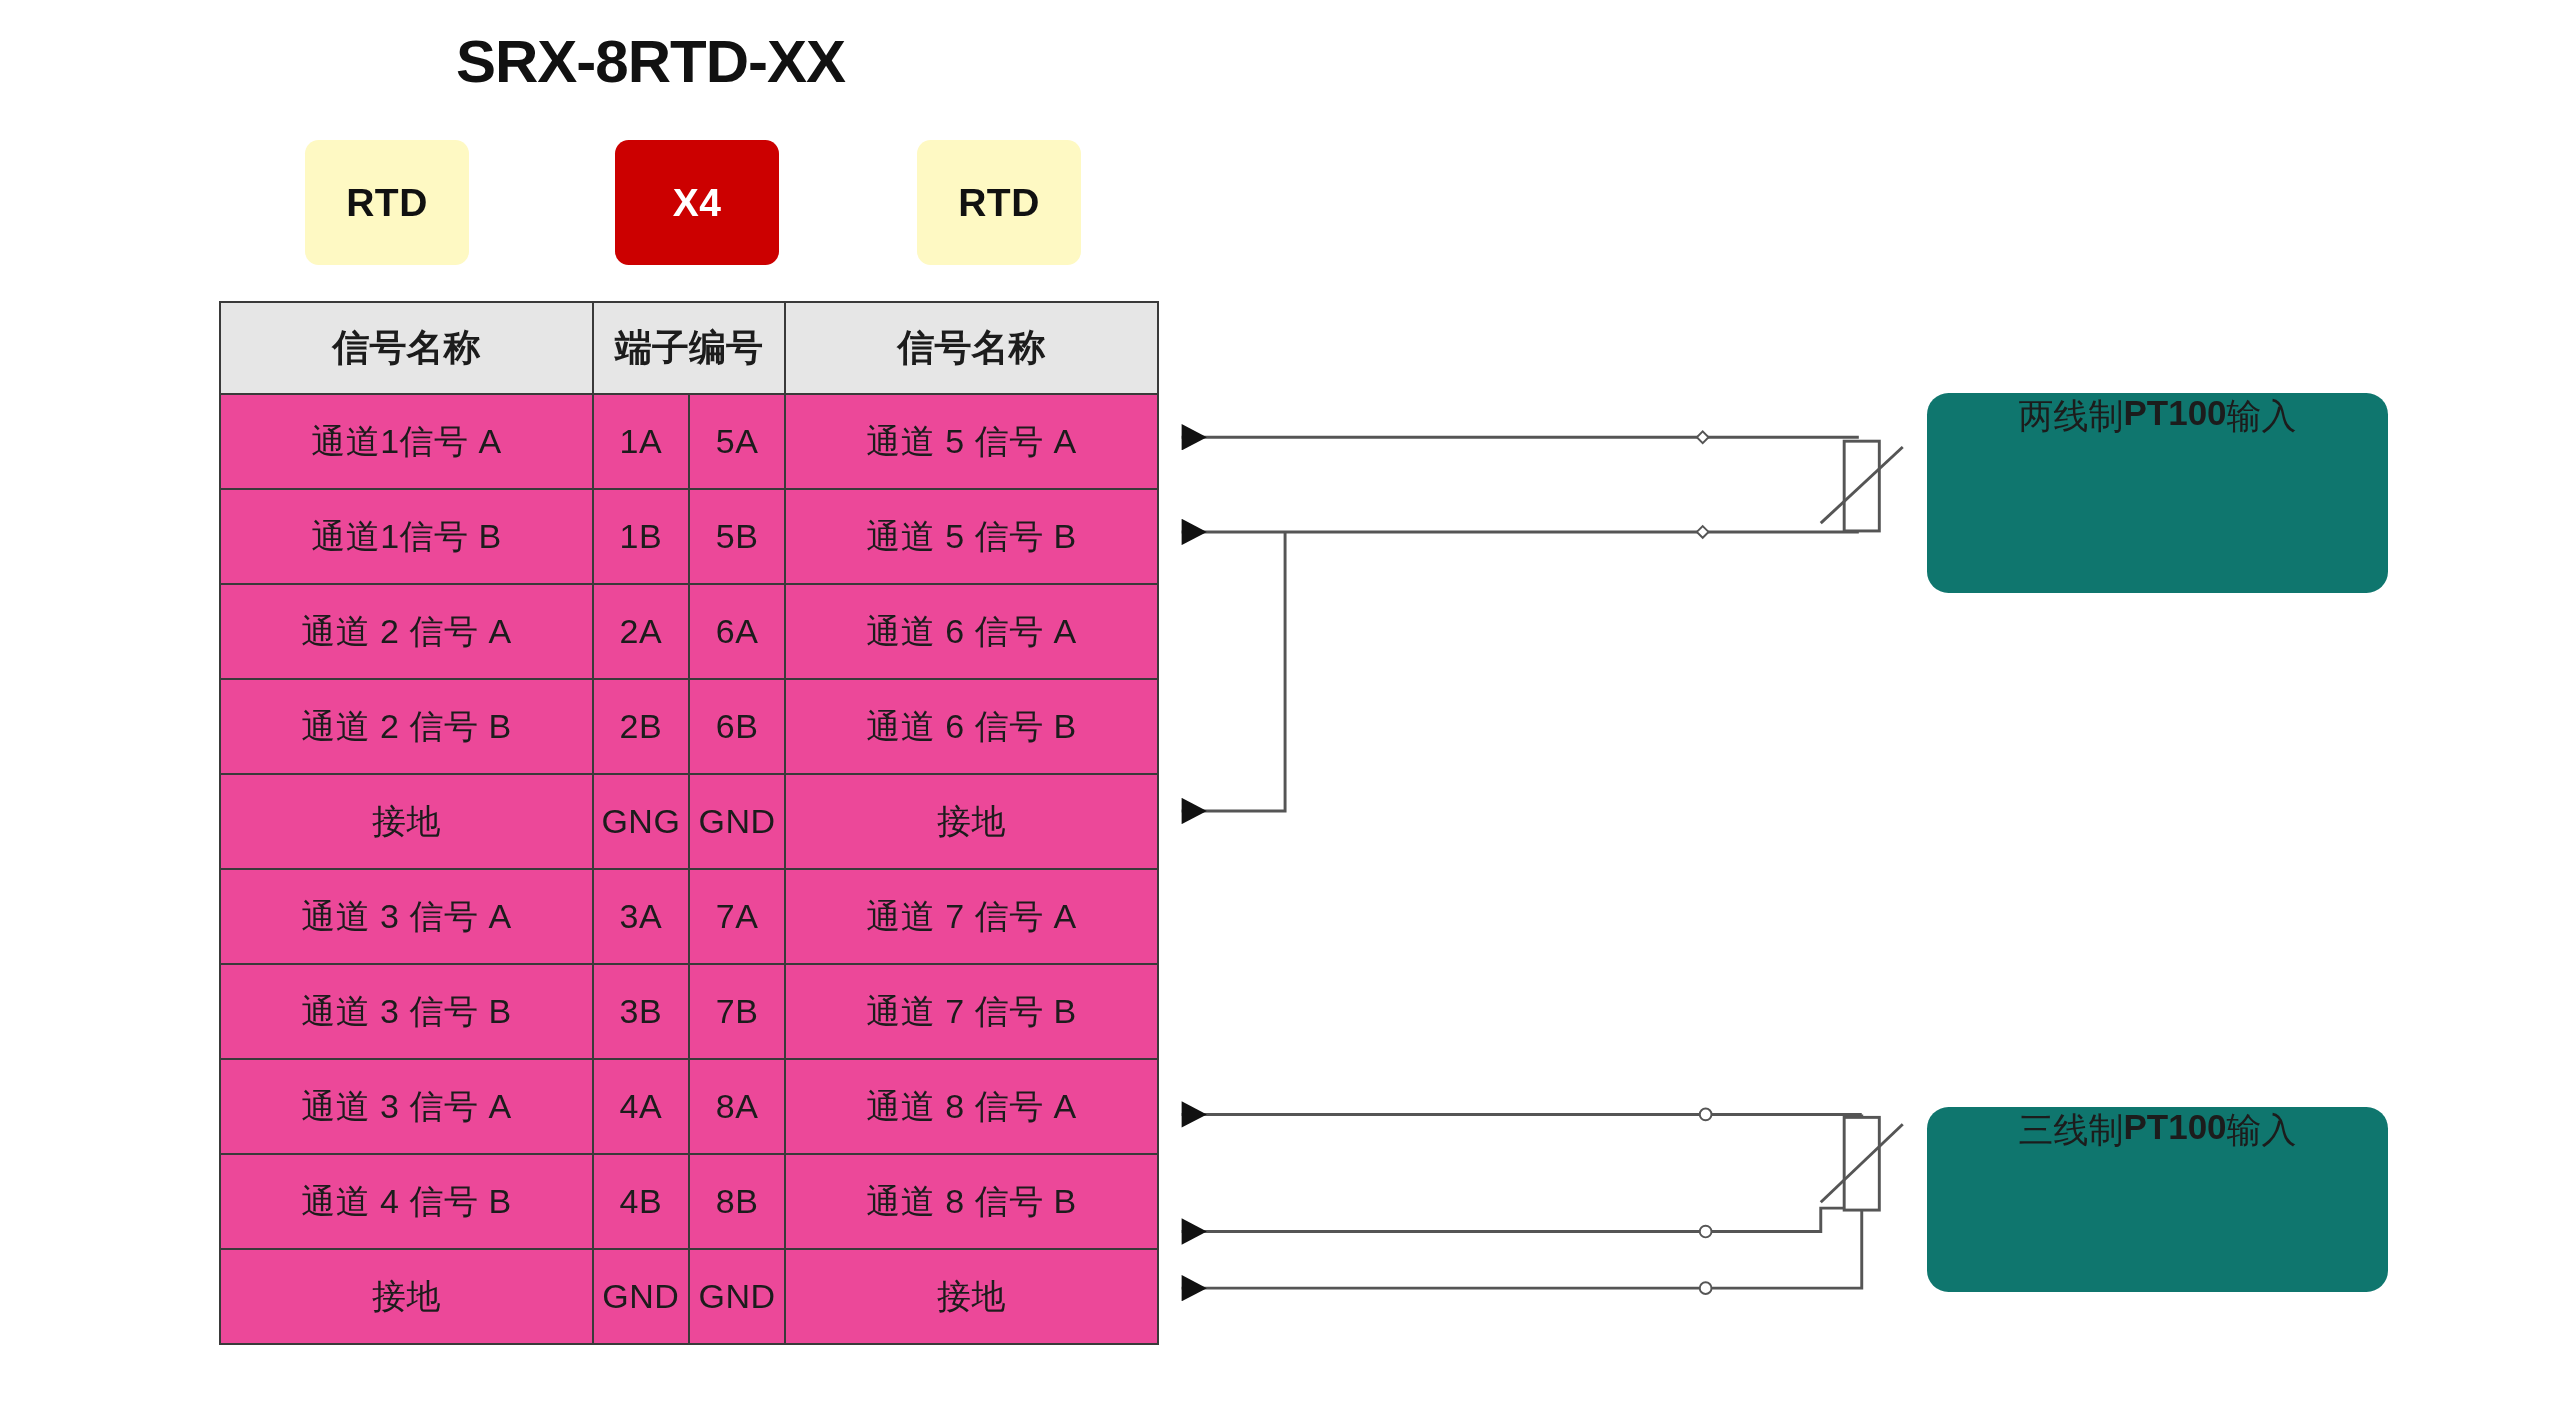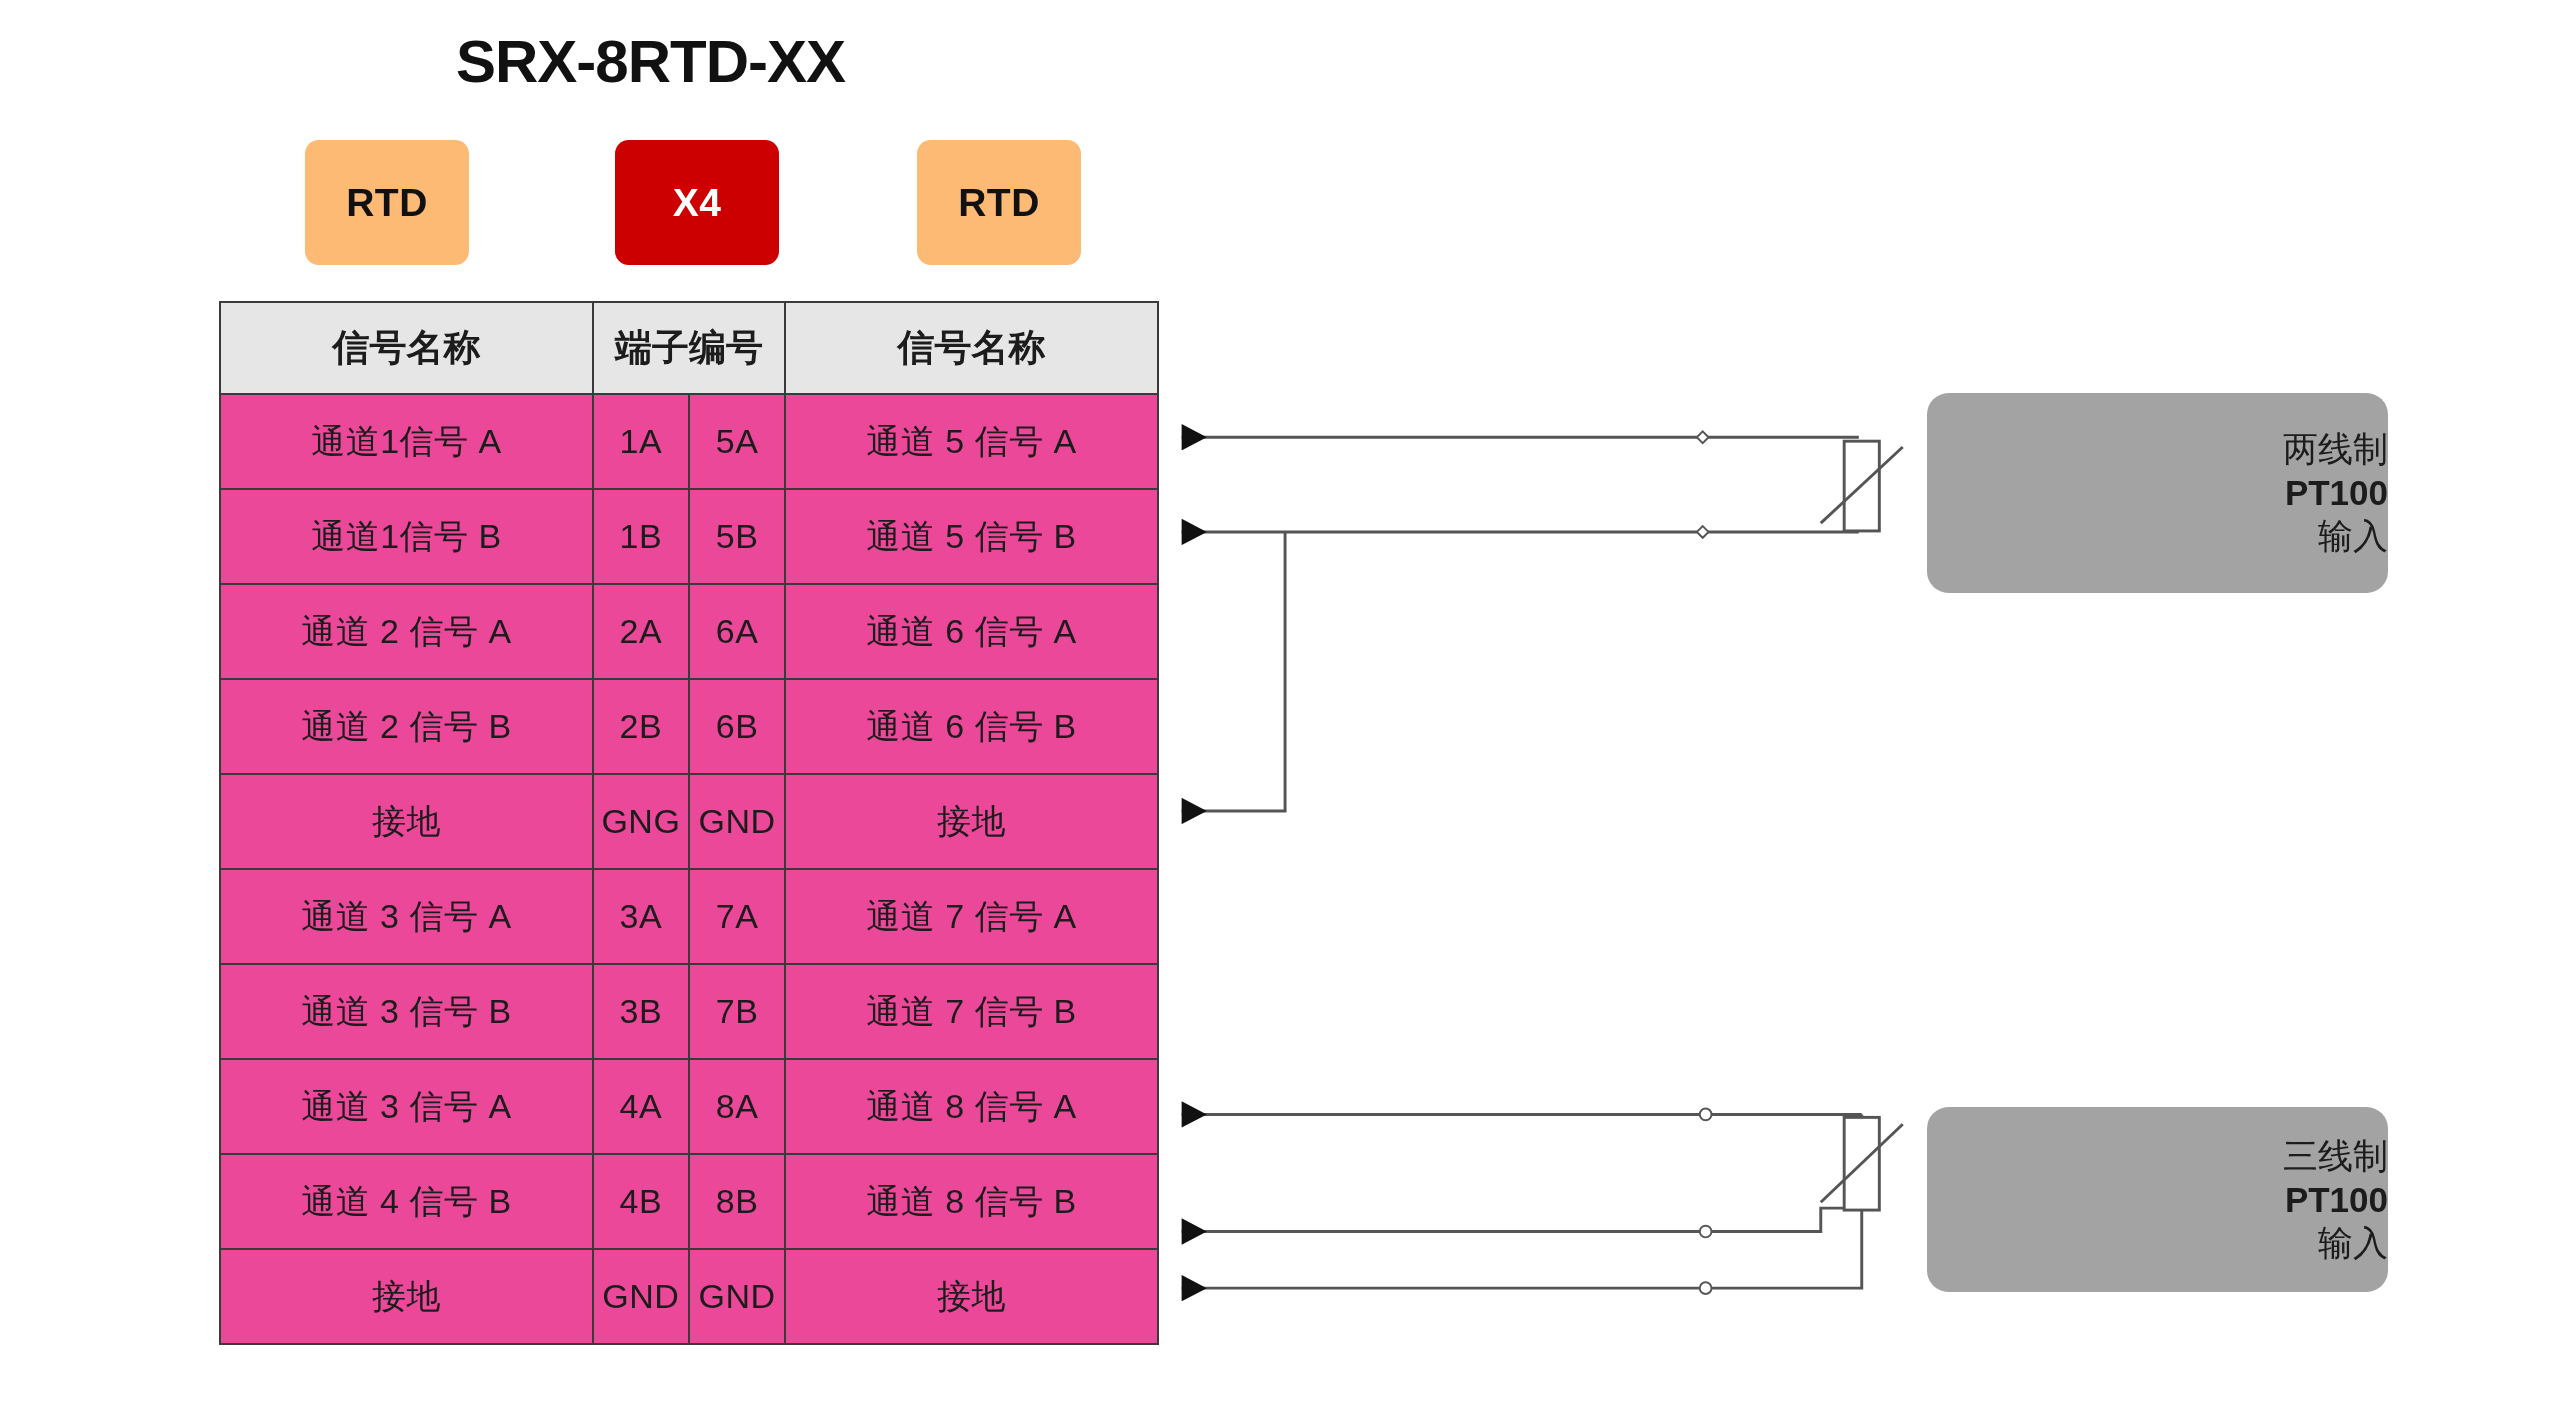--- a/index.html
+++ b/index.html
@@ -34,21 +34,21 @@
     height: 125px;
     border-radius: 13.7px;
     display: flex;
     align-items: center;
     justify-content: center;
     font-size: 39px;
     font-weight: bold;
     letter-spacing: 0.5px;
   }
   .badge.grey {
-    background: #fdba74;
+    background: #fef9c3;
     color: #111111;
   }
   .badge.red {
     color: #ffffff;
   }
   #badge-rtd-left  { left: 305px;  top: 140px; }
   #badge-x4        { left: 615px;  top: 140px; }
   #badge-rtd-right { left: 917px;  top: 140px; }
 
   
@@ -90,29 +90,28 @@
     left: 0;
     top: 0;
     width: 2576px;
     height: 1420px;
     pointer-events: none;
   }
 
   
   .note-box {
     position: absolute;
-    background: #a3a3a3;
+    background: #0f766e;
     border-radius: 21.5px;
     display: flex;
-    align-items: flex-end;
+    align-items: flex-start;
     justify-content: center;
     color: #1c1c1c;
     font-size: 35px;
     white-space: nowrap;
-    flex-direction: column;
   }
   .note-box .strong { font-weight: bold; }
   #note-2wire { left: 1927px; top: 393px; width: 461px; height: 200px; }
   #note-3wire { left: 1927px; top: 1107px; width: 461px; height: 185px; }
 </style>
 </head>
 <body>
 
 <div id="title">SRX-8RTD-XX</div>
 

